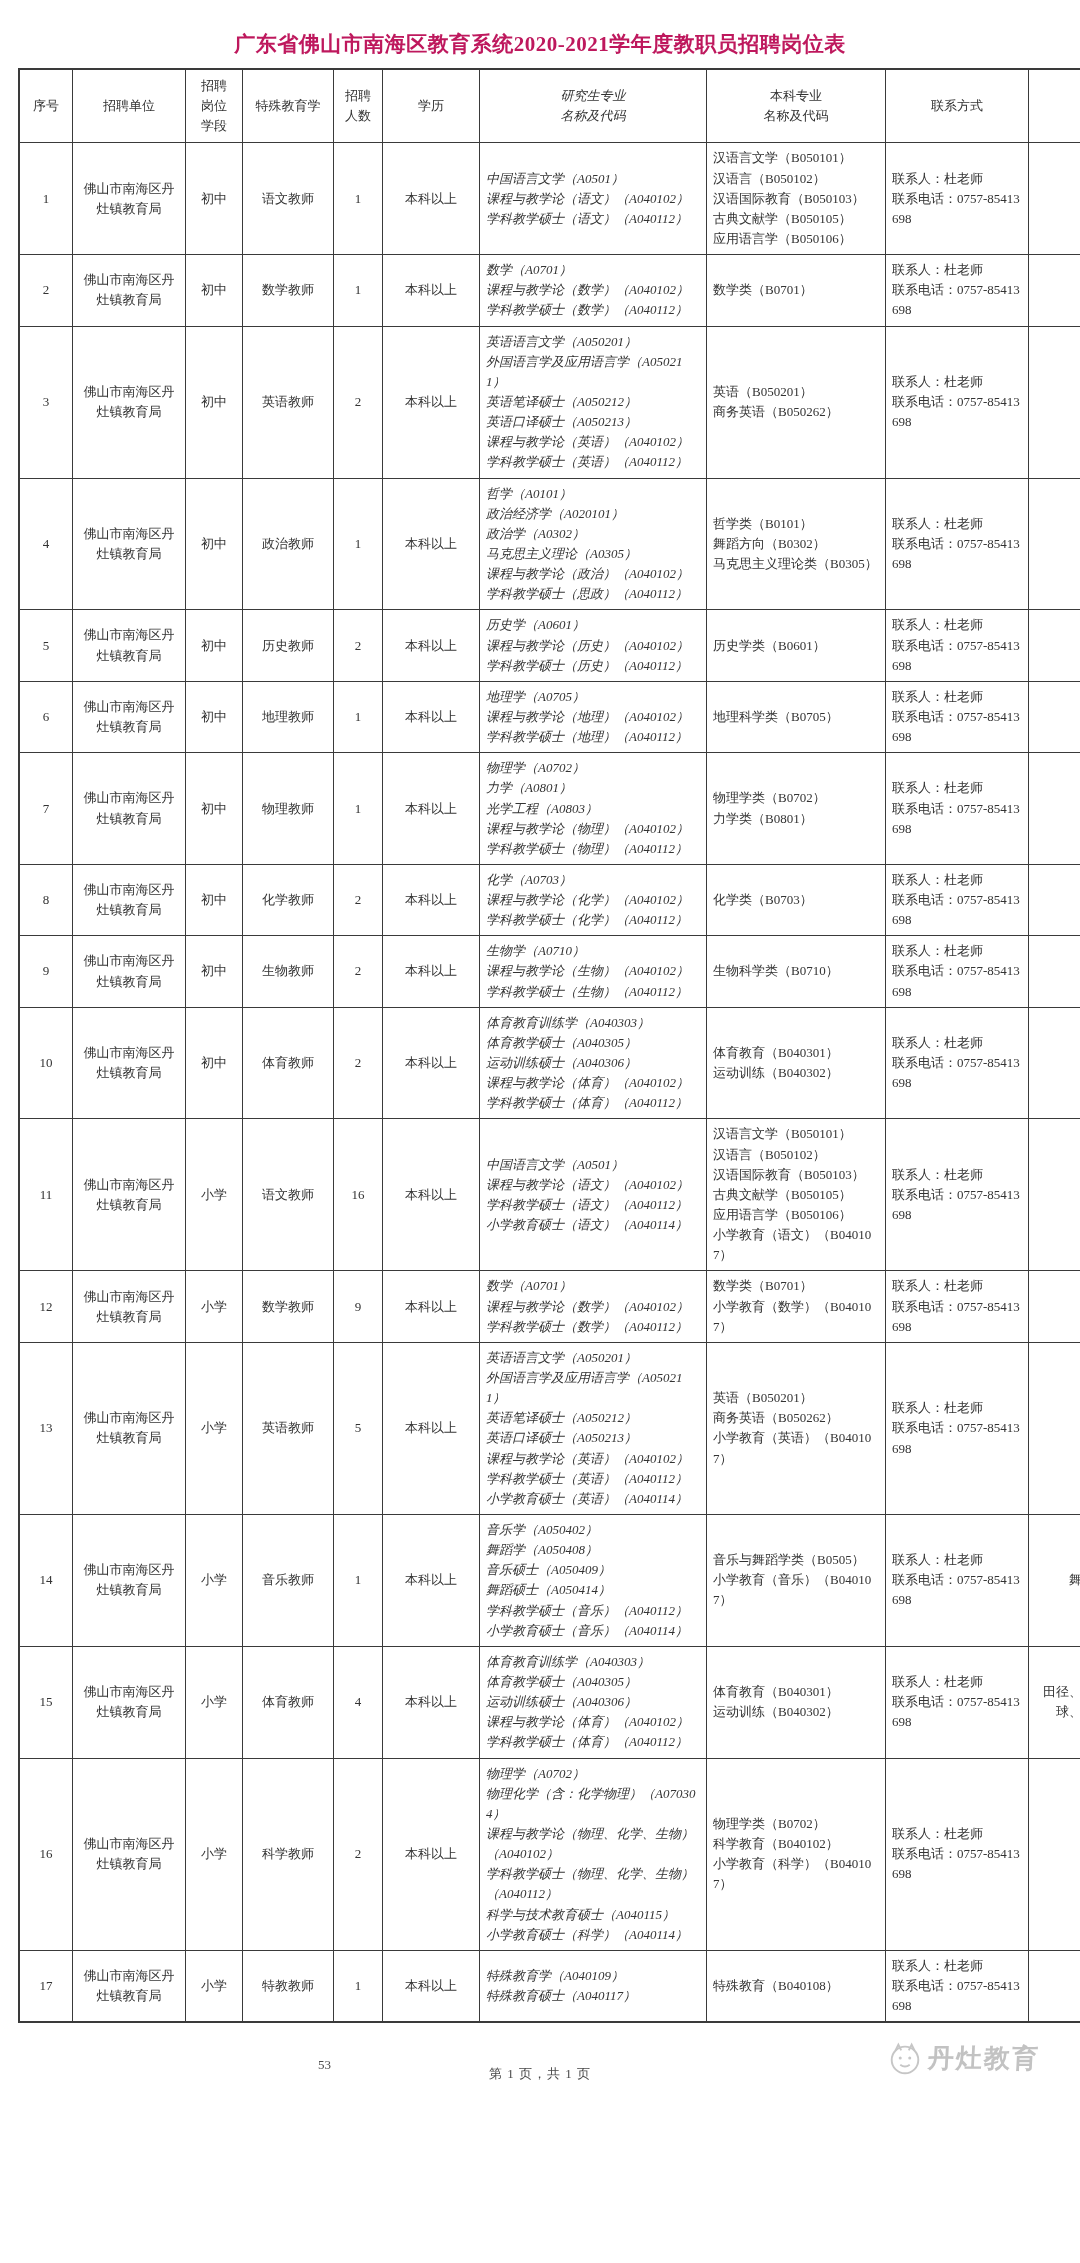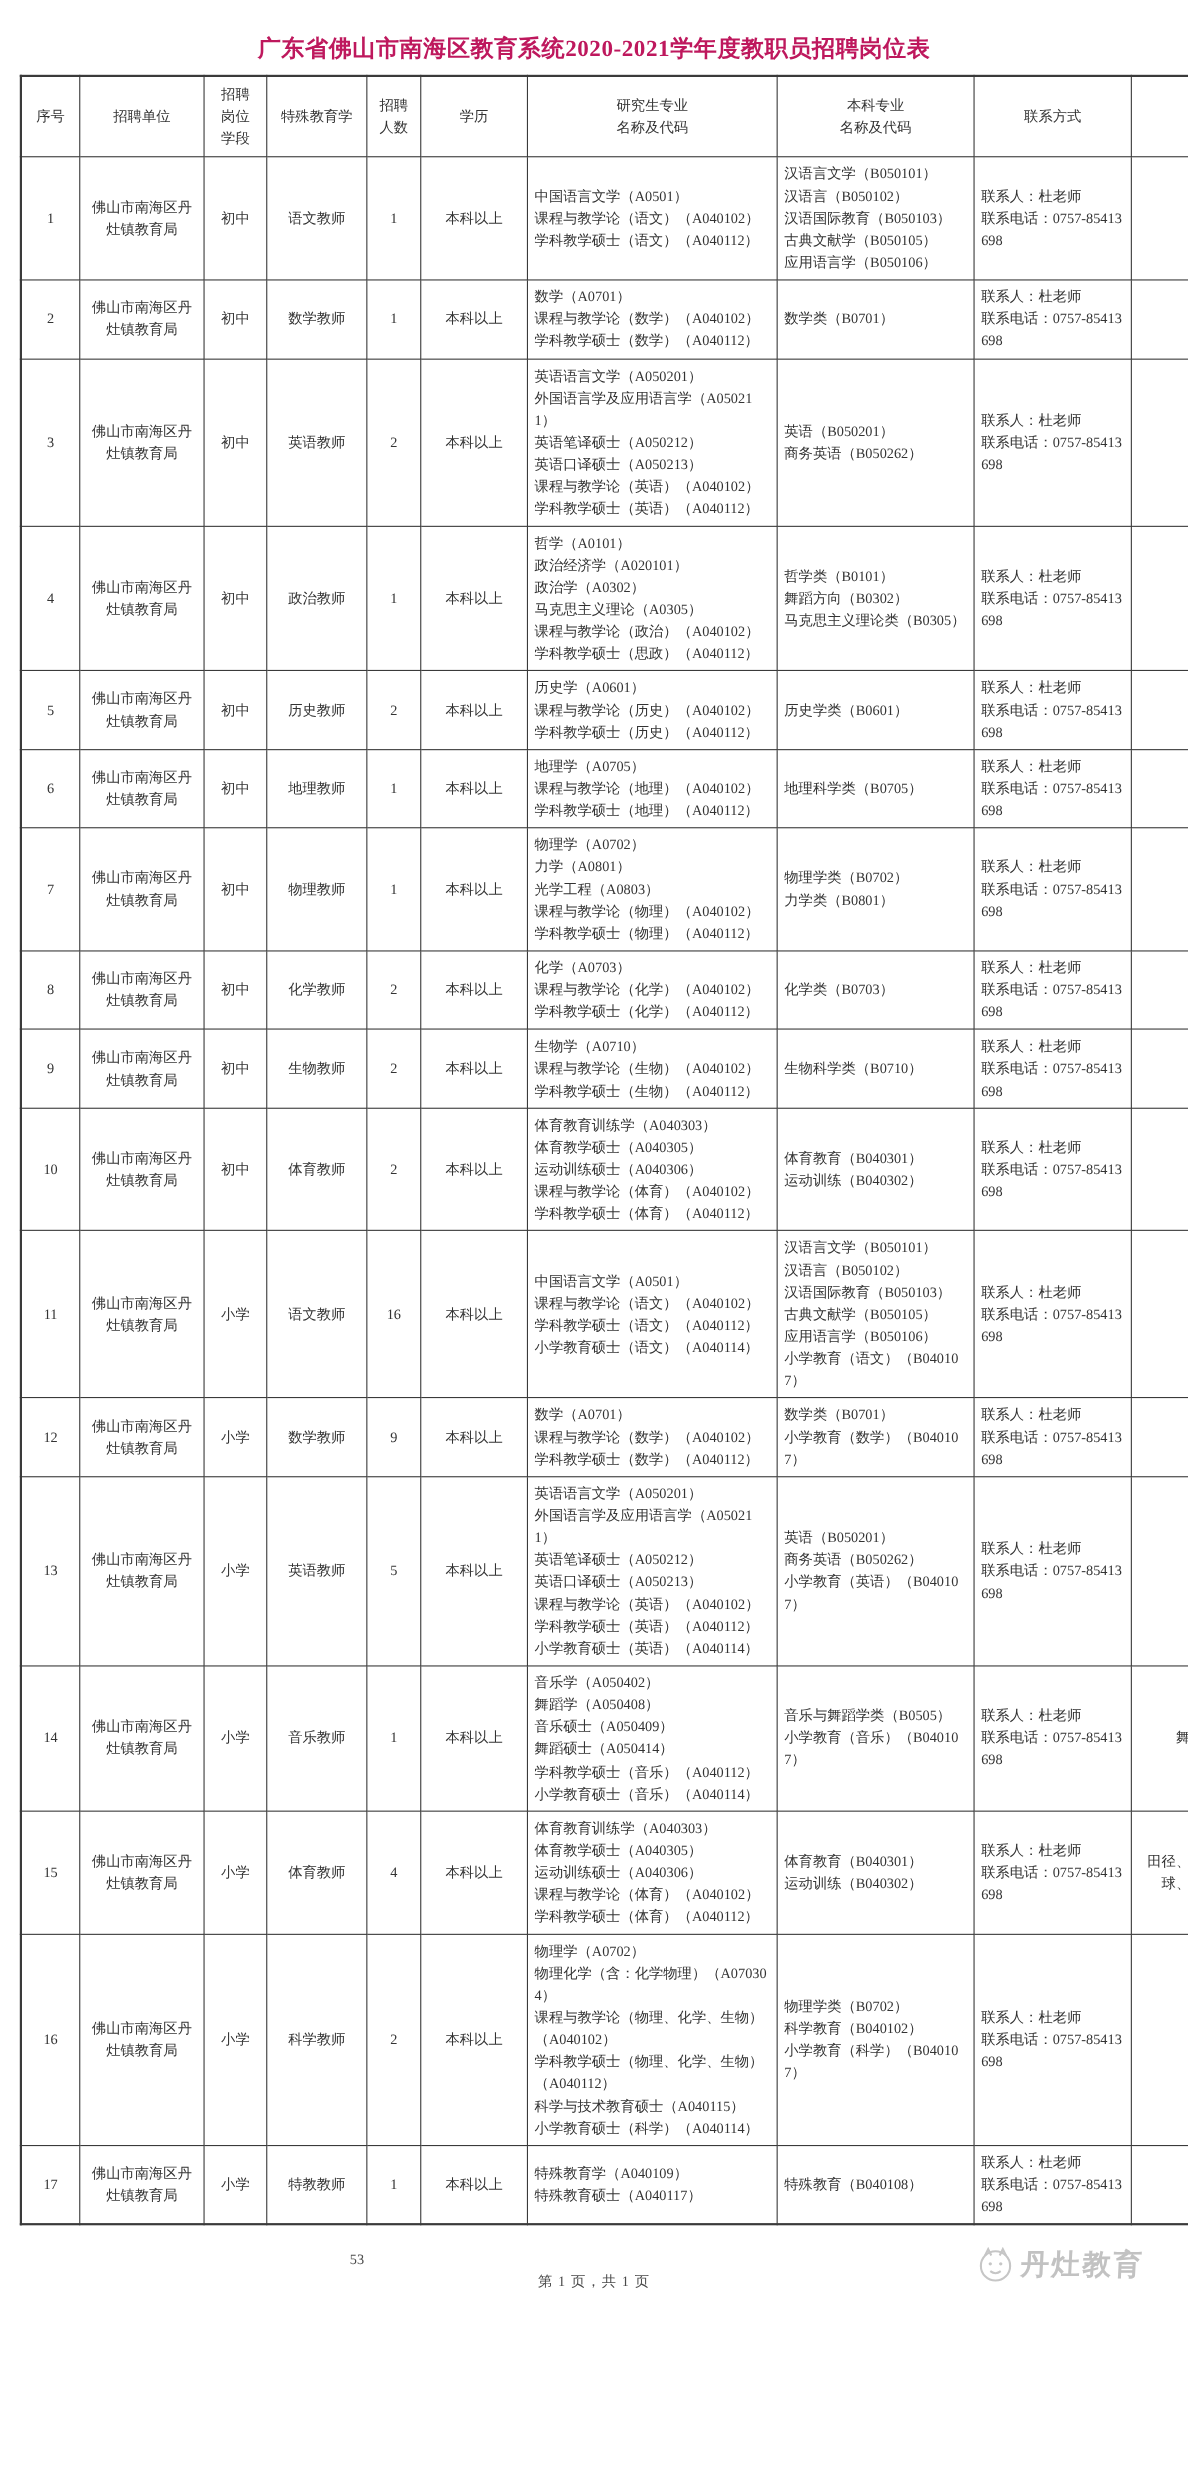--- a/index.html
+++ b/index.html
@@ -36,36 +36,36 @@
     overflow:hidden;
     color:#333;
   }
   table.jobs th{font-weight:normal;padding:6px 6px;}
   .col-no{width:40px;}
   .col-unit{width:100px;padding-left:8px;padding-right:8px;}
   .col-stage{width:44px;}
   .col-post{width:78px;}
   .col-count{width:36px;}
   .col-degree{width:84px;}
-  .col-grad{width:214px;}
+  .col-grad{width:214px;font-style:italic;}
   .col-ug{width:166px;}
   .col-contact{width:130px;}
   .col-remark{width:120px;}
   td.col-grad, td.col-ug, td.col-contact,
   th.col-grad, th.col-ug, th.col-contact{text-align:left;}
   td .ln{text-align:left;}
   td.col-remark .ln{text-align:center;}
   .footer{
     position:relative;
     height:56px;
     margin-top:14px;
     font-size:13px;
     color:#4a4a4a;
   }
-  .sheet-no{position:absolute;left:300px;top:9px;}
+  .sheet-no{position:absolute;left:300px;top:20px;}
   .pagination{position:absolute;left:0;right:0;top:28px;text-align:center;letter-spacing:1px;}
   .watermark{
     position:absolute;right:22px;top:2px;
     display:flex;align-items:center;gap:4px;
     color:#bdbdbd;
   }
   .watermark .wm-text{
     font-size:26px;font-weight:bold;letter-spacing:2px;
     color:#c2c2c2;transform:skewX(-3deg);
   }

